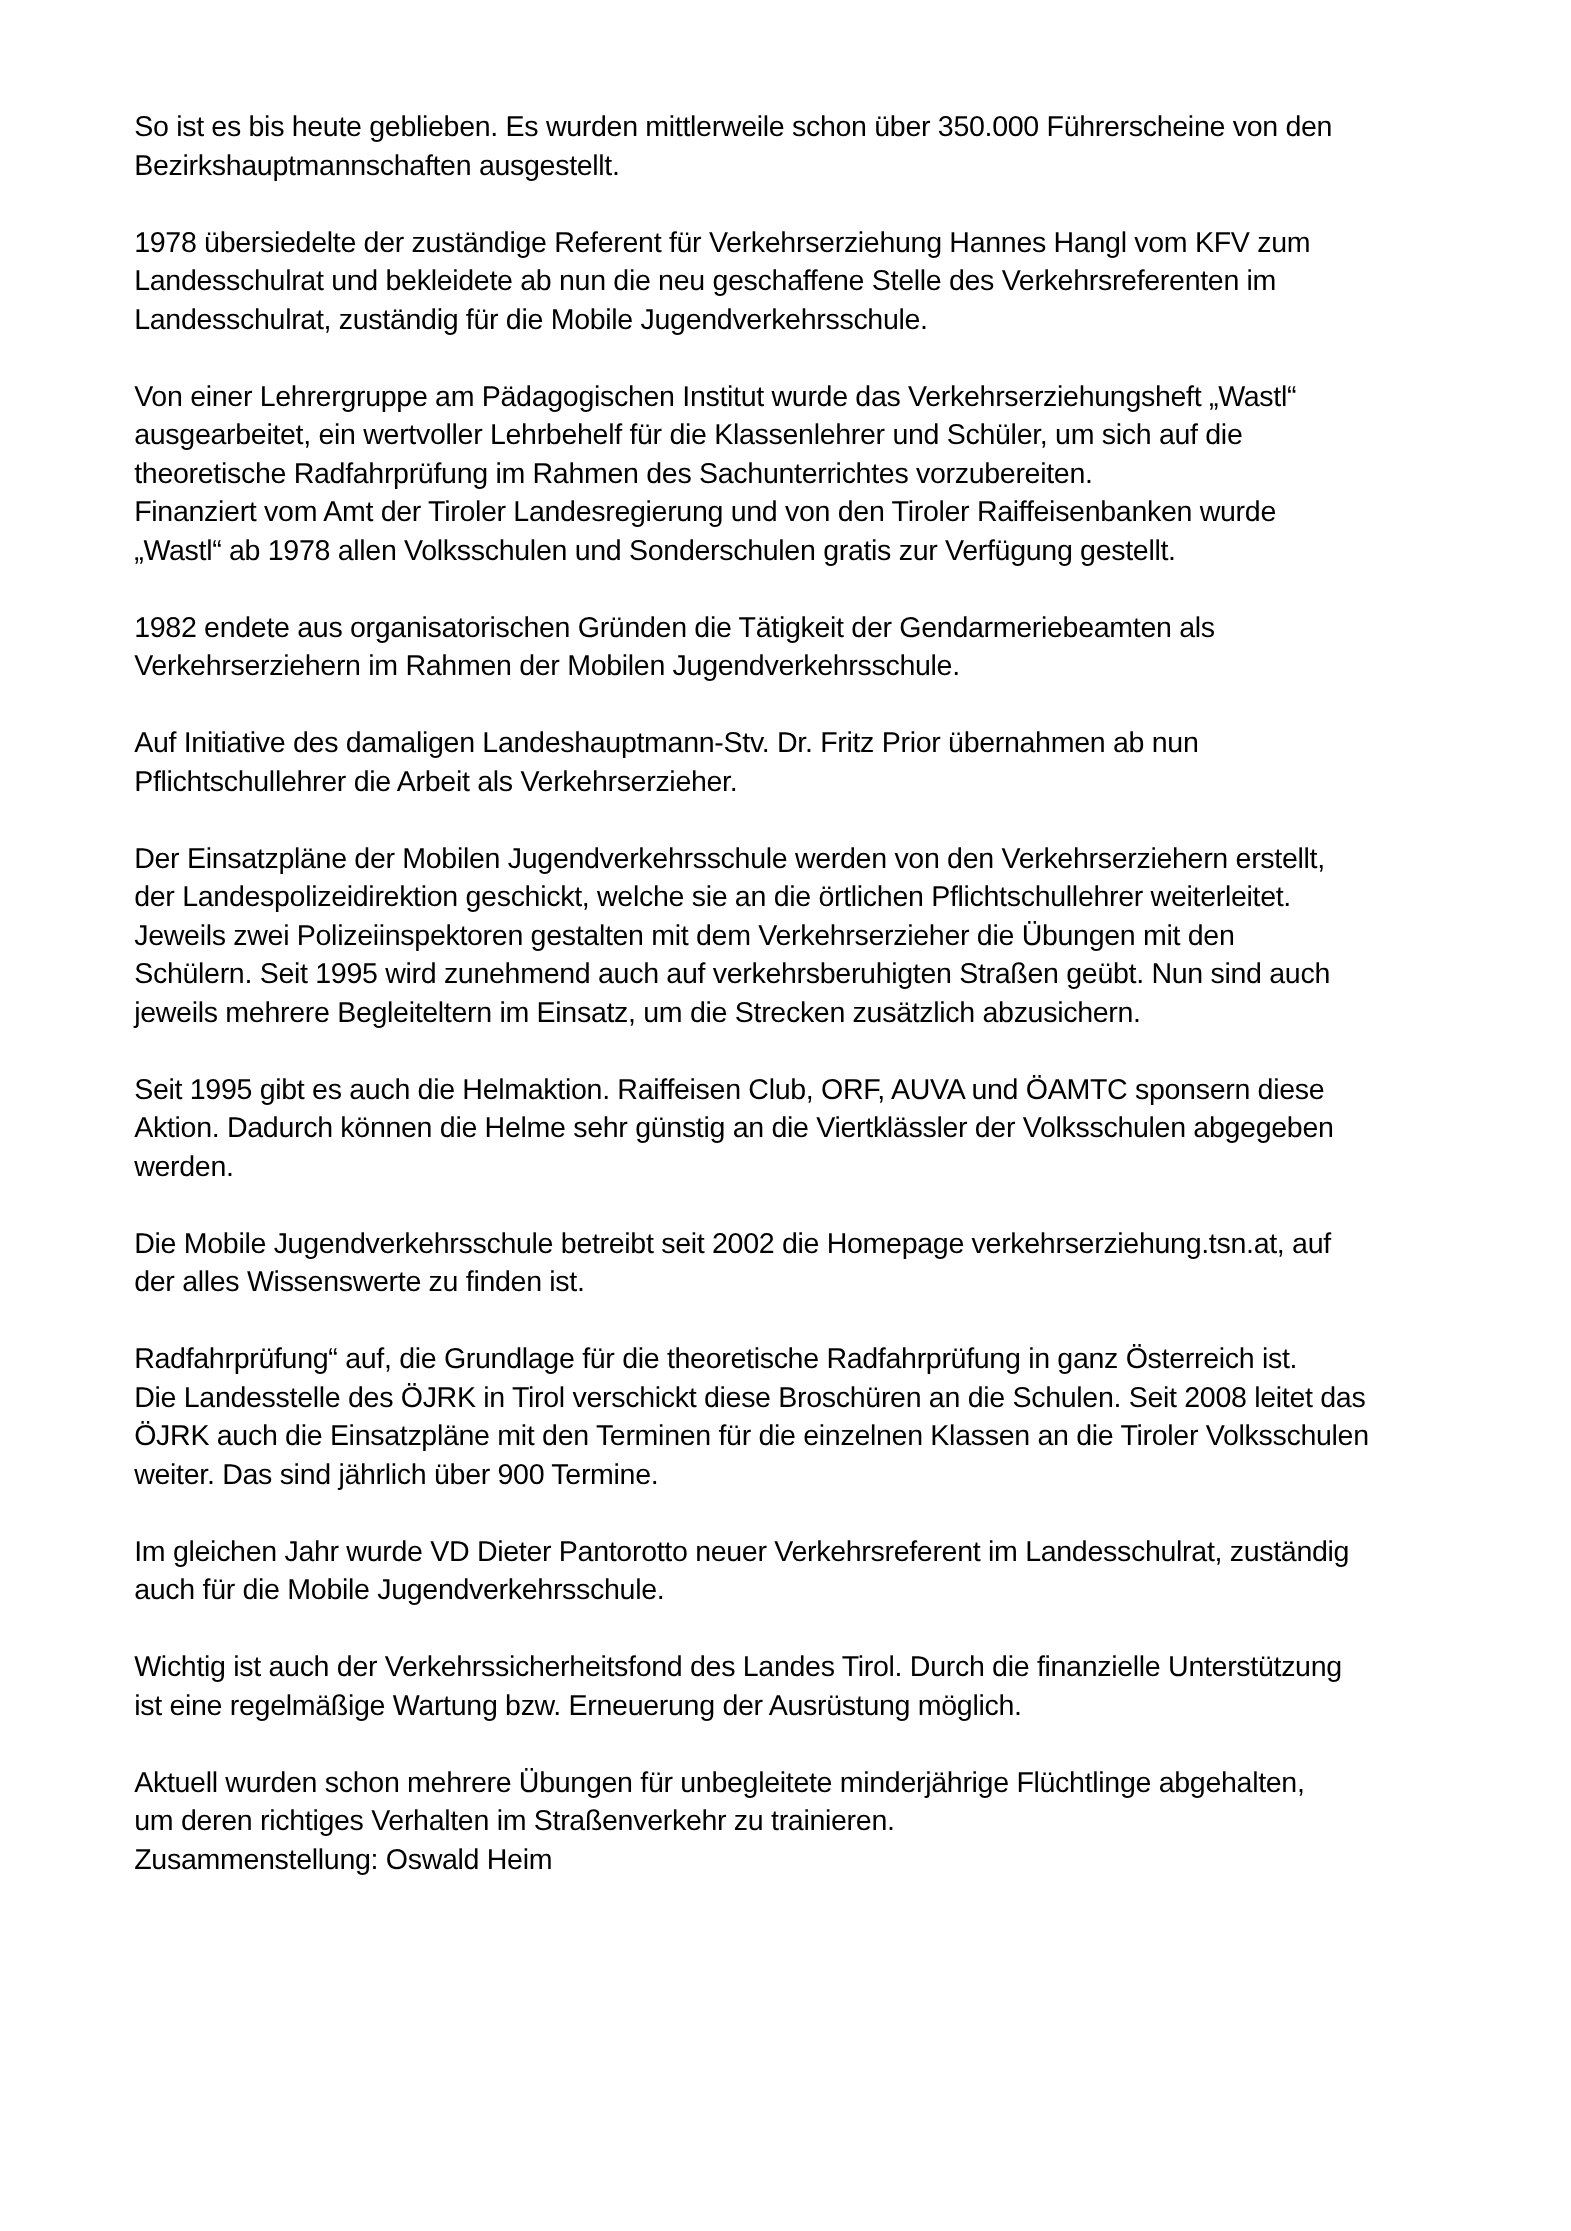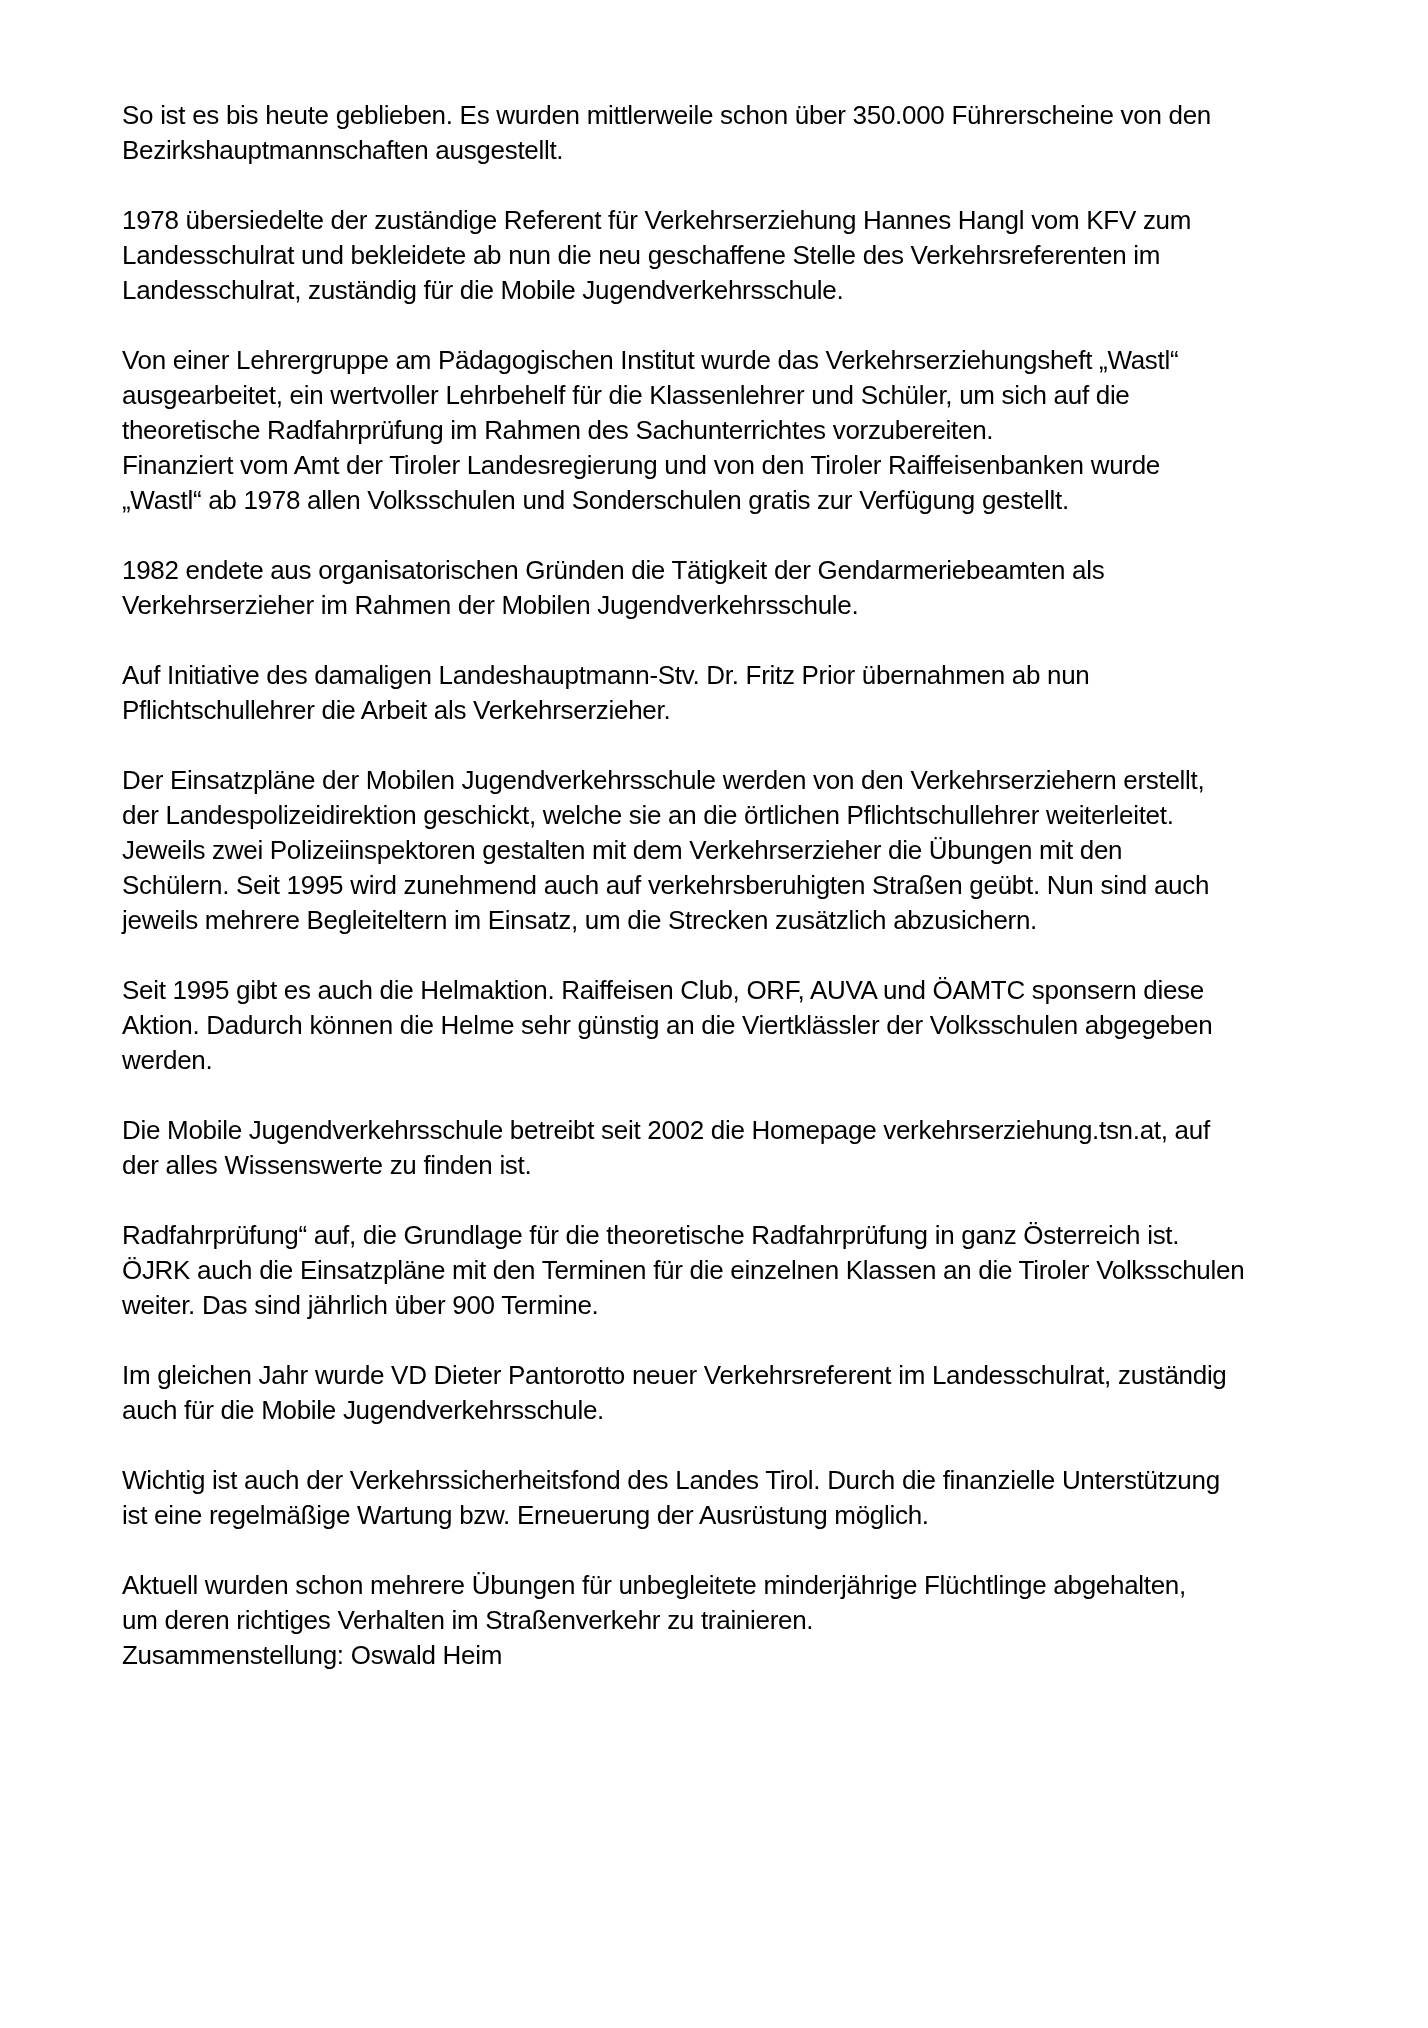--- a/index.html
+++ b/index.html
@@ -50,21 +50,21 @@
       </p>
       <p class="para">
         <span class="line">Von einer Lehrergruppe am Pädagogischen Institut wurde das Verkehrserziehungsheft „Wastl“</span>
         <span class="line">ausgearbeitet, ein wertvoller Lehrbehelf für die Klassenlehrer und Schüler, um sich auf die</span>
         <span class="line">theoretische Radfahrprüfung im Rahmen des Sachunterrichtes vorzubereiten.</span>
         <span class="line">Finanziert vom Amt der Tiroler Landesregierung und von den Tiroler Raiffeisenbanken wurde</span>
         <span class="line">„Wastl“ ab 1978 allen Volksschulen und Sonderschulen gratis zur Verfügung gestellt.</span>
       </p>
       <p class="para">
         <span class="line">1982 endete aus organisatorischen Gründen die Tätigkeit der Gendarmeriebeamten als</span>
-        <span class="line">Verkehrserzieher im Rahmen der Mobilen Jugendverkehrsschule.</span>
+        <span class="line">Verkehrserziehern im Rahmen der Mobilen Jugendverkehrsschule.</span>
       </p>
       <p class="para">
         <span class="line">Auf Initiative des damaligen Landeshauptmann-Stv. Dr. Fritz Prior übernahmen ab nun</span>
         <span class="line">Pflichtschullehrer die Arbeit als Verkehrserzieher.</span>
       </p>
       <p class="para">
         <span class="line">Der Einsatzpläne der Mobilen Jugendverkehrsschule werden von den Verkehrserziehern erstellt,</span>
         <span class="line">der Landespolizeidirektion geschickt, welche sie an die örtlichen Pflichtschullehrer weiterleitet.</span>
         <span class="line">Jeweils zwei Polizeiinspektoren gestalten mit dem Verkehrserzieher die Übungen mit den</span>
         <span class="line">Schülern. Seit 1995 wird zunehmend auch auf verkehrsberuhigten Straßen geübt. Nun sind auch</span>
@@ -74,20 +74,21 @@
         <span class="line">Seit 1995 gibt es auch die Helmaktion. Raiffeisen Club, ORF, AUVA und ÖAMTC sponsern diese</span>
         <span class="line">Aktion. Dadurch können die Helme sehr günstig an die Viertklässler der Volksschulen abgegeben</span>
         <span class="line">werden.</span>
       </p>
       <p class="para">
         <span class="line">Die Mobile Jugendverkehrsschule betreibt seit 2002 die Homepage verkehrserziehung.tsn.at, auf</span>
         <span class="line">der alles Wissenswerte zu finden ist.</span>
       </p>
       <p class="para">
         <span class="line">Radfahrprüfung“ auf, die Grundlage für die theoretische Radfahrprüfung in ganz Österreich ist.</span>
+        <span class="line">Die Landesstelle des ÖJRK in Tirol verschickt diese Broschüren an die Schulen. Seit 2008 leitet das</span>
         <span class="line">ÖJRK auch die Einsatzpläne mit den Terminen für die einzelnen Klassen an die Tiroler Volksschulen</span>
         <span class="line">weiter. Das sind jährlich über 900 Termine.</span>
       </p>
       <p class="para">
         <span class="line">Im gleichen Jahr wurde VD Dieter Pantorotto neuer Verkehrsreferent im Landesschulrat, zuständig</span>
         <span class="line">auch für die Mobile Jugendverkehrsschule.</span>
       </p>
       <p class="para">
         <span class="line">Wichtig ist auch der Verkehrssicherheitsfond des Landes Tirol. Durch die finanzielle Unterstützung</span>
         <span class="line">ist eine regelmäßige Wartung bzw. Erneuerung der Ausrüstung möglich.</span>

